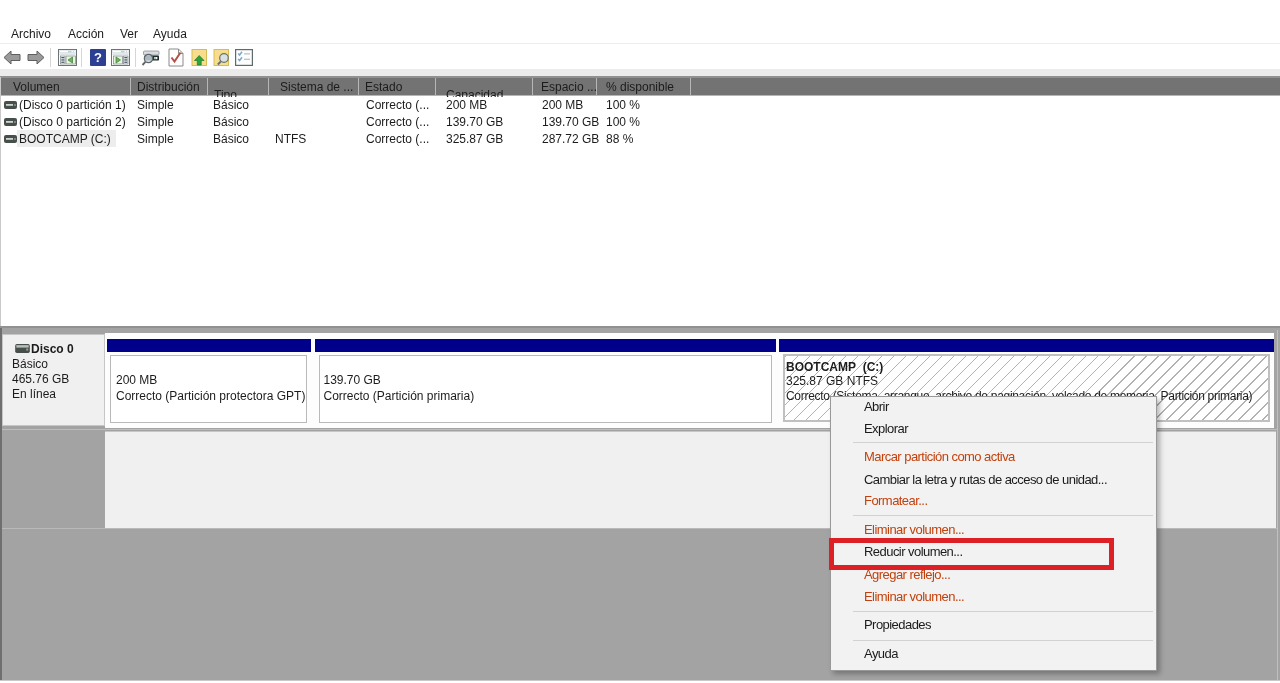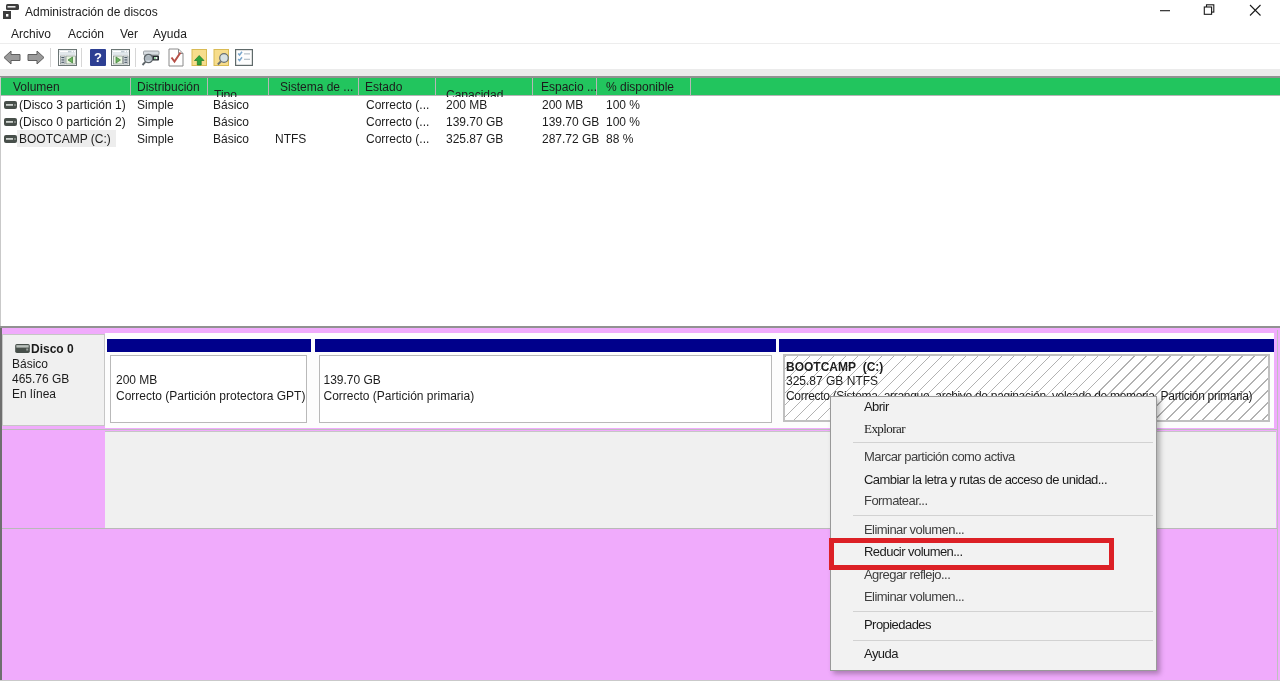--- a/index.html
+++ b/index.html
@@ -2,44 +2,27 @@
 <html><head>
 <meta charset="utf-8">
 <style>
   * { margin:0; padding:0; box-sizing:border-box; }
   html,body { width:1280px; height:683px; background:#fff; font-family:"Liberation Sans", sans-serif; overflow:hidden; }
   #win { position:relative; width:1280px; height:683px; background:#fff; }
   .abs { position:absolute; }
   .t12 { font-size:12px; color:#1c1c1c; white-space:nowrap; }
   .vline { position:absolute; background:#e0e0e0; width:1px; }
   .mi { position:absolute; left:33px; height:22px; line-height:22px; font-size:13px; letter-spacing:-0.55px; color:#1b1b1b; white-space:nowrap; }
-  .mi.dis { color:#404040; }
+  .mi.dis { color:#c2410c; }
   .msep { position:absolute; left:22px; width:300px; height:1px; background:#d2d2d2; }
 </style>
 </head>
 <body>
 <div id="win">
 
-  <div class="abs" id="titlebar" style="left:0;top:0;width:1280px;height:23px;background:#fff;">
-    <svg class="abs" style="left:3px;top:3px;" width="17" height="17" viewBox="0 0 17 17">
-      <rect x="3" y="1" width="13" height="6" rx="1.5" fill="#3d3d3d"></rect>
-      <rect x="4.5" y="3" width="8" height="1.6" fill="#e8e8e8"></rect>
-      <rect x="0" y="8" width="8" height="8" fill="#3d3d3d"></rect>
-      <rect x="3" y="11" width="2.4" height="2.6" fill="#fff"></rect>
-    </svg>
-    <div class="abs t12" style="left:25px;top:5px;">Administración de discos</div>
-
-    <svg class="abs" style="left:1150px;top:0;" width="130" height="23" viewBox="0 0 130 23">
-      <line x1="10" y1="10.7" x2="20" y2="10.7" stroke="#1a1a1a" stroke-width="1.1"></line>
-      <rect x="56.5" y="4.8" width="7.3" height="7.3" fill="none" stroke="#1a1a1a" stroke-width="1.1"></rect>
-      <rect x="54.3" y="7" width="7.3" height="7.3" fill="#fff" stroke="#1a1a1a" stroke-width="1.1"></rect>
-      <line x1="100" y1="5" x2="110.5" y2="15.5" stroke="#1a1a1a" stroke-width="1.1"></line>
-      <line x1="110.5" y1="5" x2="100" y2="15.5" stroke="#1a1a1a" stroke-width="1.1"></line>
-    </svg>
-  </div>
 
   <div class="abs" id="menubar" style="left:0;top:23px;width:1280px;height:21px;background:#fff;border-bottom:1px solid #ededed;">
     <div class="abs t12" style="left:11px;top:4px;">Archivo</div>
     <div class="abs t12" style="left:68px;top:4px;">Acción</div>
     <div class="abs t12" style="left:120px;top:4px;">Ver</div>
     <div class="abs t12" style="left:153px;top:4px;">Ayuda</div>
   </div>
 
   <div class="abs" id="toolbar" style="left:0;top:45px;width:1280px;height:26px;background:#fff;">
 
@@ -118,21 +101,21 @@
     <svg class="abs" style="left:235px;top:4px;" width="18" height="17" viewBox="0 0 18 17">
       <rect x="0.5" y="0.5" width="17" height="16" fill="#fdfdfd" stroke="#5f6a6a" stroke-width="1.4"></rect>
       <path d="M 3.2 4.4 L 4.6 6 L 7 2.8" fill="none" stroke="#7ba7cc" stroke-width="1.5"></path>
       <rect x="9" y="4.2" width="6" height="1.3" fill="#b9c4cc"></rect>
       <path d="M 3.2 9.9 L 4.6 11.5 L 7 8.3" fill="none" stroke="#7ba7cc" stroke-width="1.5"></path>
       <rect x="9" y="9.7" width="6" height="1.3" fill="#b9c4cc"></rect>
     </svg>
   </div>
 
   <div class="abs" style="left:0;top:69px;width:1280px;height:7px;background:#ebebeb;"></div>
-  <div class="abs" id="listheader" style="left:0;top:76px;width:1280px;height:20px;background:#22c55e;border-top:2px solid #919191;border-bottom:1.5px solid #b5b5b5;">
+  <div class="abs" id="listheader" style="left:0;top:76px;width:1280px;height:20px;background:#737373;border-top:2px solid #919191;border-bottom:1.5px solid #b5b5b5;">
     <div class="abs t12" style="left:13px;top:2px;">Volumen</div>
     <div class="abs t12" style="left:137px;top:2px;">Distribución</div>
     <div class="abs t12" style="left:214px;top:10px;">Tipo</div>
     <div class="abs t12" style="left:280px;top:2px;">Sistema de ...</div>
     <div class="abs t12" style="left:365px;top:2px;">Estado</div>
     <div class="abs t12" style="left:446px;top:10px;">Capacidad</div>
     <div class="abs t12" style="left:541px;top:2px;">Espacio ...</div>
     <div class="abs t12" style="left:606px;top:2px;">% disponible</div>
     <div class="vline" style="left:130px;top:0;height:16.5px;background:#b7b7b7;"></div>
     <div class="vline" style="left:206.5px;top:0;height:16.5px;background:#b7b7b7;"></div>
@@ -144,21 +127,21 @@
     <div class="vline" style="left:689.5px;top:0;height:16.5px;background:#b7b7b7;"></div>
   </div>
 
   <div class="abs" id="rows" style="left:0;top:97px;width:1280px;height:225px;background:#fff;">
 
     <svg class="abs" style="left:4px;top:4px;" width="13" height="8" viewBox="0 0 13 8">
         <rect x="0" y="0" width="13" height="8" rx="2" fill="#474f4a"></rect>
         <rect x="2" y="3" width="7" height="1.8" fill="#cfd4d0"></rect>
         <rect x="10.2" y="3.2" width="1.6" height="1.6" fill="#9aa09c"></rect>
       </svg>
-    <div class="abs t12" style="left:19px;top:1px;">(Disco 3 partición 1)</div>
+    <div class="abs t12" style="left:19px;top:1px;">(Disco 0 partición 1)</div>
     <div class="abs t12" style="left:137px;top:1px;">Simple</div>
     <div class="abs t12" style="left:213px;top:1px;">Básico</div>
     <div class="abs t12" style="left:366px;top:1px;">Correcto (...</div>
     <div class="abs t12" style="left:446px;top:1px;">200 MB</div>
     <div class="abs t12" style="left:542px;top:1px;">200 MB</div>
     <div class="abs t12" style="left:606px;top:1px;">100 %</div>
 
     <svg class="abs" style="left:4px;top:21px;" width="13" height="8" viewBox="0 0 13 8">
         <rect x="0" y="0" width="13" height="8" rx="2" fill="#474f4a"></rect>
         <rect x="2" y="3" width="7" height="1.8" fill="#cfd4d0"></rect>
@@ -185,21 +168,21 @@
     <div class="abs t12" style="left:366px;top:35px;">Correcto (...</div>
     <div class="abs t12" style="left:446px;top:35px;">325.87 GB</div>
     <div class="abs t12" style="left:542px;top:35px;">287.72 GB</div>
     <div class="abs t12" style="left:606px;top:35px;">88 %</div>
   </div>
 
   <div class="abs" style="left:0;top:77px;width:1px;height:249px;background:#c9c9c9;"></div>
 
   <div class="abs" style="left:0;top:326px;width:1280px;height:2px;background:#919191;"></div>
 
-  <div class="abs" id="lower" style="left:0;top:328px;width:1280px;height:352px;background:#f0abfc;border-left:2px solid #6f6f6f;text-decoration:underline;">
+  <div class="abs" id="lower" style="left:0;top:328px;width:1280px;height:352px;background:#a3a3a3;border-left:2px solid #6f6f6f;text-decoration:underline;">
 
     <div class="abs" style="left:103px;top:5px;width:1169px;height:95px;background:#fdfdfd;"></div>
 
     <div class="abs" style="left:0;top:5.5px;width:103px;height:92px;background:#f0f0f0;border:1px solid #c6c6c6;">
       <svg class="abs" style="left:12px;top:9.5px;" width="15" height="9" viewBox="0 0 13 8">
           <rect x="0" y="0" width="13" height="8" rx="1.5" fill="#474f4a"></rect>
           <rect x="1" y="1" width="11" height="2.2" fill="#b9c0bb"></rect>
           <rect x="9.8" y="4" width="1.8" height="1.8" fill="#9aa09c"></rect>
         </svg>
       <div class="abs t12" style="left:28px;top:7.5px;font-weight:bold;">Disco 0</div>
@@ -231,21 +214,21 @@
 
     <div class="abs" style="left:103px;top:102.5px;width:1171px;height:97.5px;background:#f0f0f0;border-top:1px solid #c6c6c6;"></div>
     <div class="abs" style="left:0;top:200px;width:1276px;height:1px;background:#b9b9b9;"></div>
   </div>
   <div class="abs" style="left:0;top:680px;width:1280px;height:1px;background:#c9c9c9;"></div>
   <div class="abs" style="left:1277px;top:330px;width:1px;height:350px;background:#c0c0c0;"></div>
 
   <div class="abs" id="ctxmenu" style="left:830px;top:396px;width:327px;height:275px;background:#f2f2f2;border:1px solid #999999;box-shadow:3px 3px 5px rgba(0,0,0,0.28);">
 
     <div class="mi" style="top:-1px;">Abrir</div>
-    <div class="mi" style="top:21px;font-family:Liberation Serif, serif;">Explorar</div>
+    <div class="mi" style="top:21px;">Explorar</div>
     <div class="msep" style="top:45px;"></div>
     <div class="mi dis" style="top:49px;">Marcar partición como activa</div>
     <div class="mi" style="top:72px;">Cambiar la letra y rutas de acceso de unidad...</div>
     <div class="mi dis" style="top:93px;">Formatear...</div>
     <div class="msep" style="top:118px;"></div>
     <div class="mi dis" style="top:122px;">Eliminar volumen...</div>
     <div class="mi" style="top:144px;">Reducir volumen...</div>
     <div class="mi dis" style="top:167px;">Agregar reflejo...</div>
     <div class="mi dis" style="top:189px;">Eliminar volumen...</div>
     <div class="msep" style="top:214px;"></div>

